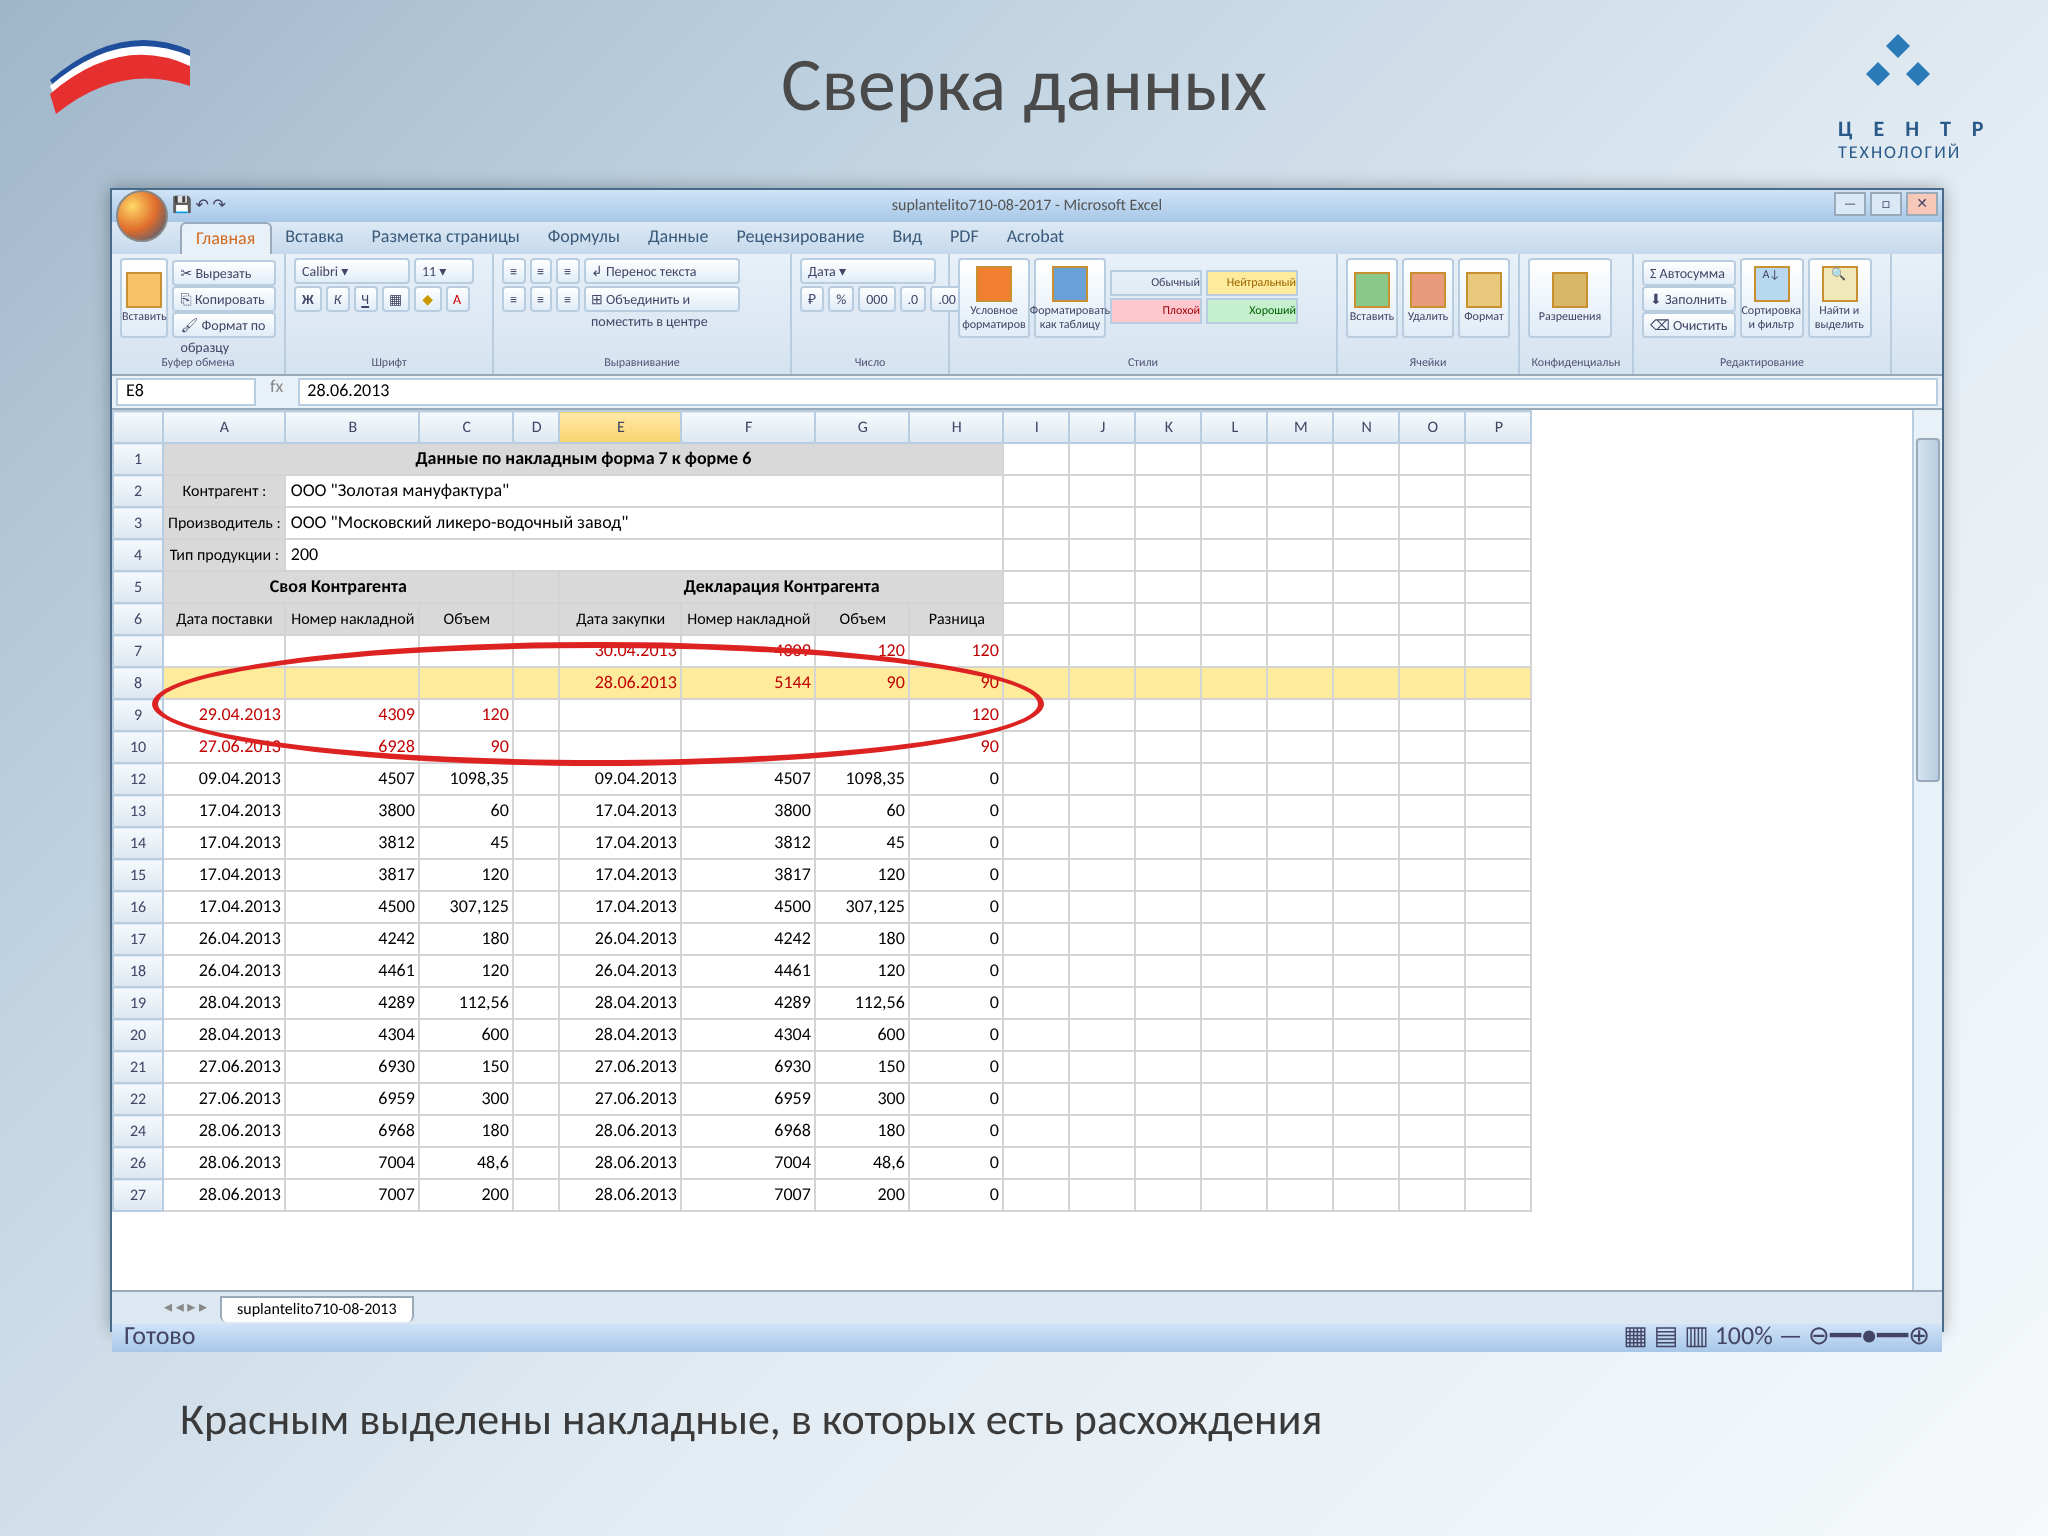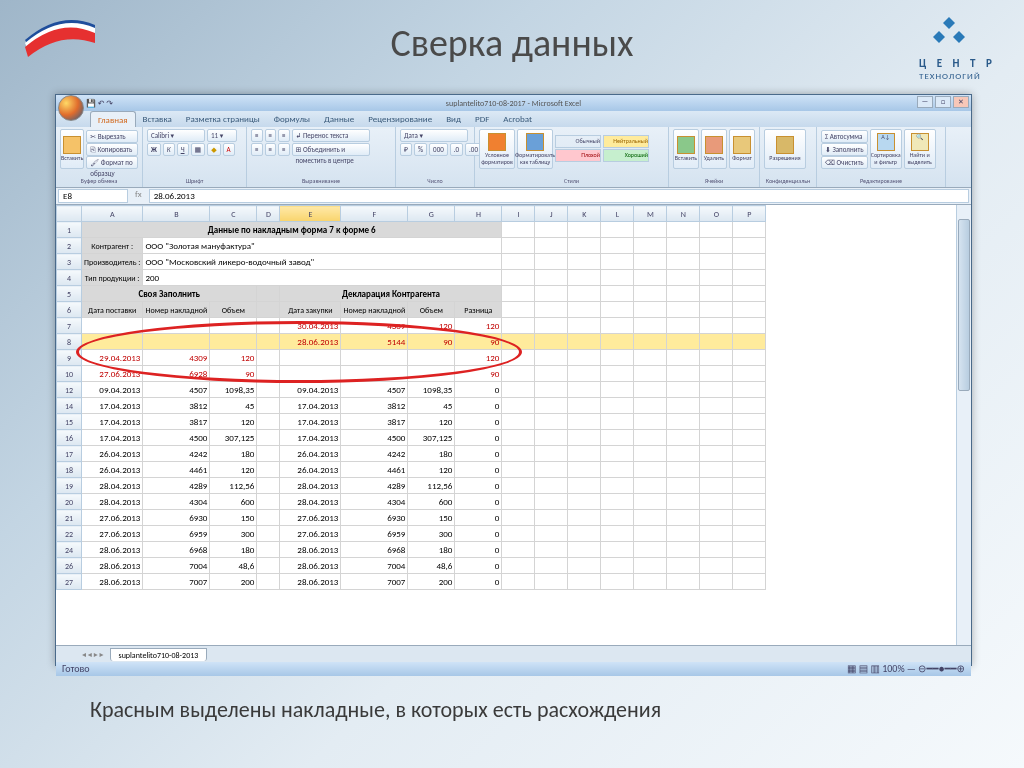--- a/index.html
+++ b/index.html
@@ -38,21 +38,21 @@
   table.grid td{border:1px solid #d4d4d4;height:13px;padding:0 2px;text-align:right;white-space:nowrap;overflow:hidden}
   table.grid td.l{text-align:left}
   .hdr{background:#d9d9d9!important;font-weight:bold;text-align:center!important}
   .hdr2{background:#d9d9d9!important;text-align:center!important;font-size:8px}
   .red{color:#c00000}
   .yellow-row td{background:#ffeb9c!important}
   .sel-col th:nth-child(6){background:linear-gradient(#ffe9a8,#f9d46c)}
   .ellipse{position:absolute;border:3px solid #d22;border-radius:50%;pointer-events:none}
   .sheet-tabs{height:16px;background:#dce7f1;border-top:1px solid #9ab;display:flex;align-items:center;font-size:8px;padding-left:20px}
   .sheet-tab{background:#fff;border:1px solid #9ab;border-bottom:none;padding:1px 8px;border-radius:0 0 3px 3px}
-  .status{height:14px;background:linear-gradient(#cfe3f7,#a7c7e7);font-size:10px;color:#446;padding:0 6px;line-height:14px;display:flex;justify-content:space-between}
+  .status{height:14px;background:linear-gradient(#cfe3f7,#a7c7e7);font-size:13px;color:#446;padding:0 6px;line-height:14px;display:flex;justify-content:space-between}
   .scrollbar-v{position:absolute;right:0;top:0;bottom:0;width:14px;background:#e8f0f8;border-left:1px solid #b8cde0}
   .scrollbar-v .thumb{position:absolute;left:1px;right:1px;top:14px;height:170px;background:linear-gradient(90deg,#d5e3f0,#b8cde0);border:1px solid #9ab;border-radius:2px}
 </style>
 </head>
 <body>
 
 <div class="slide">
   <div class="logo-left">
     <svg viewBox="0 0 80 70">
         <path d="M5 35 Q40 5 75 20 L75 25 Q40 12 8 40 Z" fill="#1f4e9c"></path>
@@ -296,21 +296,21 @@
               <td></td>
               <td></td>
               <td></td>
               <td></td>
               <td></td>
               <td></td>
               <td></td>
             </tr>
             <tr>
               <th class="rowh">5</th>
-              <td class="hdr" colspan="3">Своя Заполнить</td>
+              <td class="hdr" colspan="3">Своя Контрагента</td>
               <td class="hdr"></td>
               <td class="hdr" colspan="4">Декларация Контрагента</td>
               <td></td>
               <td></td>
               <td></td>
               <td></td>
               <td></td>
               <td></td>
               <td></td>
               <td></td>
@@ -412,20 +412,39 @@
             </tr>
             <tr class="">
               <th class="rowh">12</th>
               <td>09.04.2013</td>
               <td>4507</td>
               <td>1098,35</td>
               <td></td>
               <td>09.04.2013</td>
               <td>4507</td>
               <td>1098,35</td>
+              <td>0</td>
+              <td></td>
+              <td></td>
+              <td></td>
+              <td></td>
+              <td></td>
+              <td></td>
+              <td></td>
+              <td></td>
+            </tr>
+            <tr class="">
+              <th class="rowh">13</th>
+              <td>17.04.2013</td>
+              <td>3800</td>
+              <td>60</td>
+              <td></td>
+              <td>17.04.2013</td>
+              <td>3800</td>
+              <td>60</td>
               <td>0</td>
               <td></td>
               <td></td>
               <td></td>
               <td></td>
               <td></td>
               <td></td>
               <td></td>
               <td></td>
             </tr>

